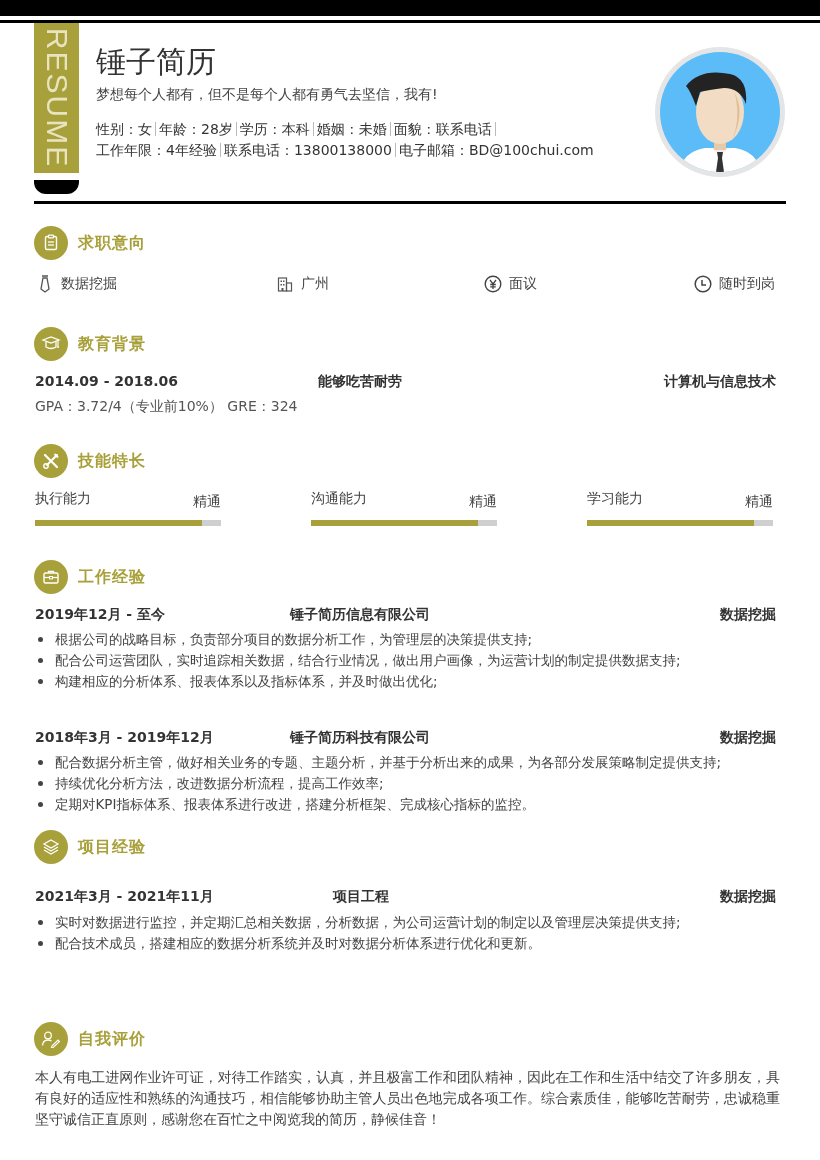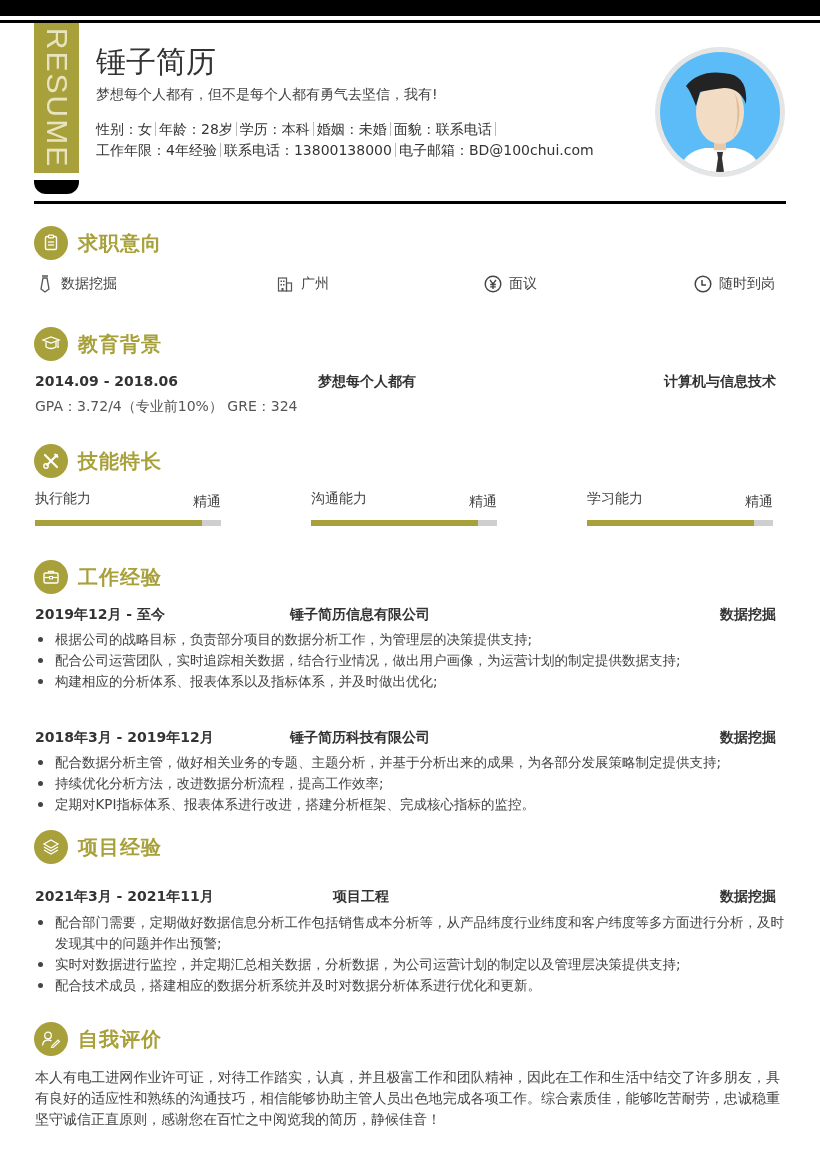--- a/index.html
+++ b/index.html
@@ -21,21 +21,21 @@
   .info1 { top: 121px; }
   .info2 { top: 142px; }
 
   .avatar { position: absolute; left: 655px; top: 47px; width: 130px; height: 130px; border-radius: 50%; background: #e5e5e5; }
   .avatar svg { position: absolute; left: 5px; top: 5px; }
 
   .header-rule { position: absolute; left: 34px; top: 201px; width: 752px; height: 3px; background: #000; }
 
   .section-head { position: absolute; left: 34px; height: 34px; display: flex; align-items: center; }
   .section-icon { width: 34px; height: 34px; border-radius: 50%; background: #a8a03a; display: flex; align-items: center; justify-content: center; }
-  .section-title { margin-left: 10px; font-size: 20px; font-weight: bold; color: #a8a03a; letter-spacing: 1px; }
+  .section-title { margin-left: 10px; font-size: 16px; font-weight: bold; color: #a8a03a; letter-spacing: 1px; }
 
   .intent-row { position: absolute; left: 36px; top: 275px; width: 740px; height: 20px; font-size: 14px; color: #444; }
   .intent-item { position: absolute; top: 0; display: flex; align-items: center; white-space: nowrap; }
   .intent-item .ic { width: 18px; height: 18px; margin-right: 7px; display: flex; align-items: center; justify-content: center; }
 
   .row3 { position: absolute; left: 35px; width: 741px; font-size: 14px; font-weight: bold; color: #333; height: 20px; }
   .row3 .c1 { position: absolute; left: 0; top: 0; white-space: nowrap; }
   .row3 .c2 { position: absolute; top: 0; white-space: nowrap; }
   .row3 .c3 { position: absolute; right: 0; top: 0; white-space: nowrap; }
 
@@ -158,21 +158,21 @@
         <path d="M5 6.5 V12 Q10 15 15 12 V6.5" fill="none" stroke="#fff" stroke-width="1.3"></path>
         <line x1="17" y1="5.5" x2="17" y2="11" stroke="#fff" stroke-width="1.2"></line>
         <circle cx="17" cy="12" r="1" fill="#fff"></circle>
       </svg>
   </div>
   <div class="section-title">教育背景</div>
 </div>
 
 <div class="row3" style="top:373px;">
   <span class="c1">2014.09 - 2018.06</span>
-  <span class="c2" style="left:283px;">梦想每个人都有</span>
+  <span class="c2" style="left:283px;">能够吃苦耐劳</span>
   <span class="c3">计算机与信息技术</span>
 </div>
 <div class="plain" style="top:398px;">GPA：3.72/4（专业前10%） GRE：324</div>
 
 <div class="section-head" style="top:444px;">
   <div class="section-icon">
     <svg width="18" height="18" viewBox="0 0 18 18">
         <path d="M3 3 L15 15" stroke="#fff" stroke-width="2.2" stroke-linecap="round"></path>
         <path d="M15 3 L5 13" stroke="#fff" stroke-width="2" stroke-linecap="round"></path>
         <circle cx="4" cy="14" r="2.2" fill="none" stroke="#fff" stroke-width="1.4"></circle>
@@ -248,21 +248,20 @@
   </div>
   <div class="section-title">项目经验</div>
 </div>
 
 <div class="row3" style="top:888px;">
   <span class="c1">2021年3月 - 2021年11月</span>
   <span class="c2" style="left:298px;">项目工程</span>
   <span class="c3">数据挖掘</span>
 </div>
 <ul class="bullets" style="top:912px;">
-  <li>配合部门需要，定期做好数据信息分析工作包括销售成本分析等，从产品纬度行业纬度和客户纬度等多方面进行分析，及时发现其中的问题并作出预警;</li>
   <li>实时对数据进行监控，并定期汇总相关数据，分析数据，为公司运营计划的制定以及管理层决策提供支持;</li>
   <li>配合技术成员，搭建相应的数据分析系统并及时对数据分析体系进行优化和更新。</li>
 </ul>
 
 <div class="section-head" style="top:1022px;">
   <div class="section-icon">
     <svg width="20" height="18" viewBox="0 0 20 18">
         <circle cx="7" cy="5.5" r="3.3" fill="none" stroke="#fff" stroke-width="1.3"></circle>
         <path d="M1.5 15.5 Q2 10 7 10 Q9 10 10.5 11" fill="none" stroke="#fff" stroke-width="1.3"></path>
         <path d="M11 16 L17 10 L18.5 11.5 L12.5 17.2 L10.5 17.5 Z" fill="none" stroke="#fff" stroke-width="1.1"></path>

